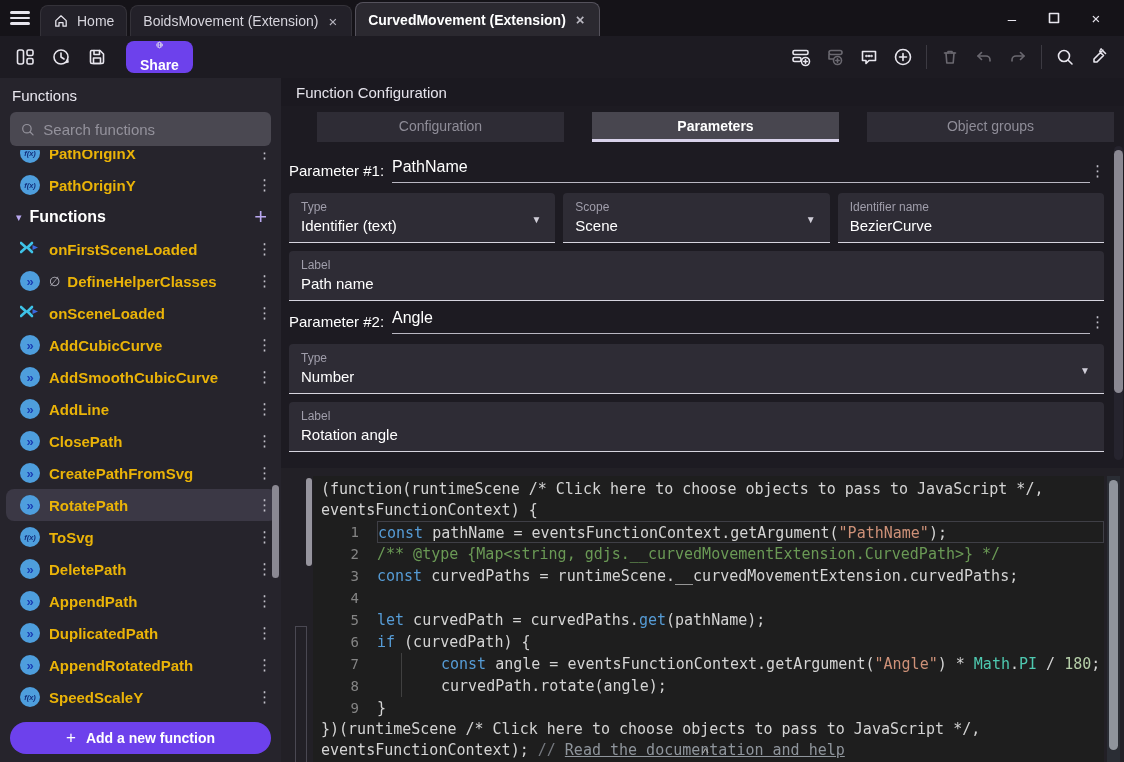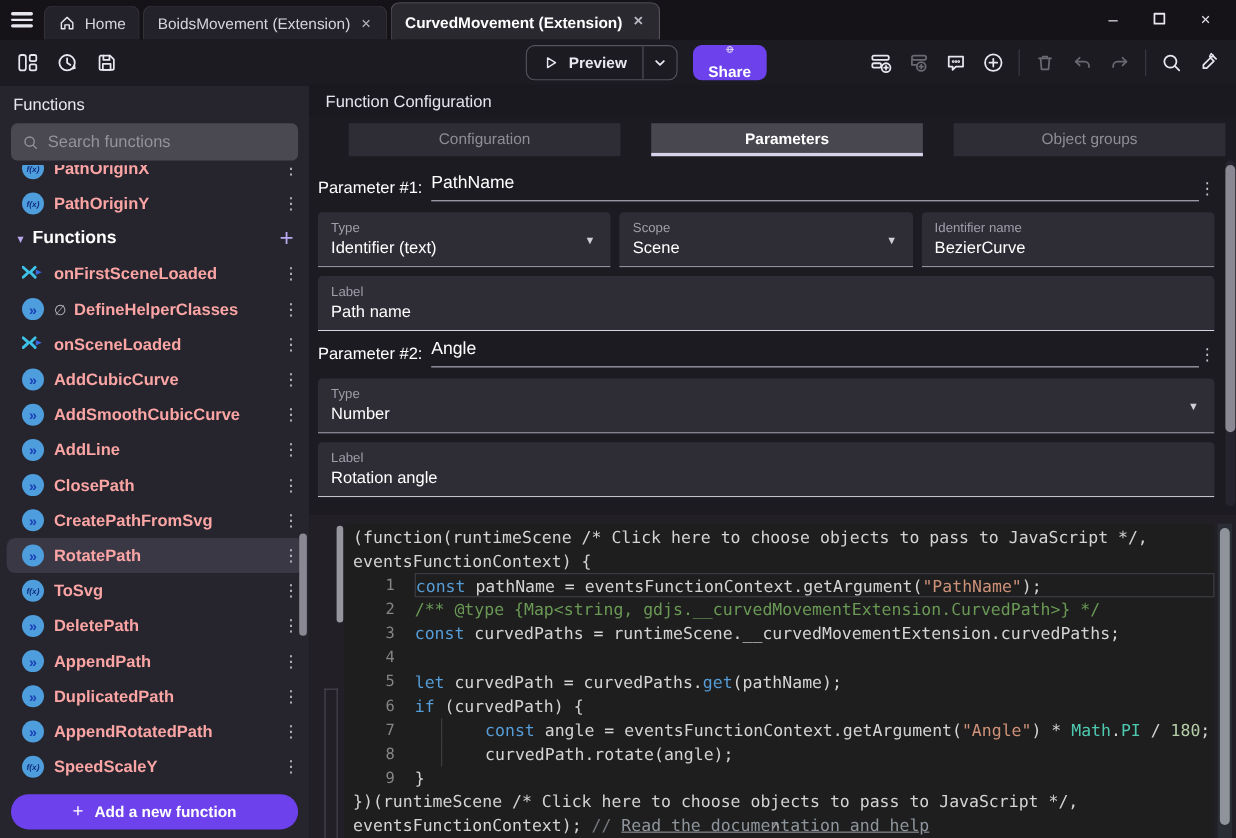--- a/index.html
+++ b/index.html
@@ -37,21 +37,21 @@
 
   
   .sidebar { width:281px; background:#26242c; display:flex; flex-direction:column; position:relative; }
   .sb-title { font-size:15px; padding:9px 12px 6px; color:#e9e7ef; }
   .search-box { margin:2px 10px 4px; height:34px; background:#4a4851; border-radius:6px; display:flex; align-items:center; gap:8px; padding:0 10px; position:relative; z-index:2; }
   .search-box input { background:transparent; border:none; outline:none; color:#22c55e; font-size:15px; width:100%; font-family:"Liberation Sans",sans-serif; }
   .search-box input::placeholder { color:#94929c; }
   .sb-list { flex:1; overflow:hidden; padding:0 4px 0 6px; }
   .fn-row { height:32px; display:flex; align-items:center; gap:9px; padding:0 6px 0 14px; border-radius:8px; cursor:pointer; }
   .fn-row.selected { background:#3b3845; }
-  .fn-row .label { font-size:15px; font-weight:600; color:#fca5a5; flex:1; white-space:nowrap; overflow:hidden; }
+  .fn-row .label { font-size:15px; font-weight:600; color:#eab308; flex:1; white-space:nowrap; overflow:hidden; }
   .fn-row .dots, .param-dots { color:#c2c0ca; font-size:15px; width:14px; text-align:center; cursor:pointer; }
   .fn-icon { width:20px; height:20px; border-radius:50%; background:#4e9edd; display:flex; align-items:center; justify-content:center; flex-shrink:0; }
   .fn-icon.action { font-weight:bold; color:#1b3fb4; font-size:13px; line-height:1; }
   .fn-icon.expression { color:#13307e; font-size:7.5px; font-style:italic; font-weight:bold; }
   .fn-icon.lifecycle { background:transparent; border-radius:0; }
   .private-flag { color:#b6b4be; font-size:13px; margin-right:-2px; }
   .section-row { height:32px; display:flex; align-items:center; gap:8px; padding:0 10px 0 10px; }
   .section-row .tri { color:#b9a8f0; font-size:11px; }
   .section-row .label { font-weight:bold; font-size:16px; color:#fff; flex:1; }
   .section-row .plus { color:#b9a8f0; font-size:22px; font-weight:300; cursor:pointer; line-height:1; }
@@ -147,33 +147,20 @@
         <path d="M14.5 15.5 L17 15 L16.5 12.5"></path>
       </svg>
   </div>
   <div class="tb-icon">
     <svg width="20" height="20" viewBox="0 0 20 20">
         <path d="M4.5 3.5 H13 L16.5 7 V15 A1.5 1.5 0 0 1 15 16.5 H5 A1.5 1.5 0 0 1 3.5 15 V5 A1.5 1.5 0 0 1 4.5 3.5 Z"></path>
         <path d="M7 3.5 V7.5 H12.5 V3.5"></path>
         <rect x="6.5" y="11" width="7" height="5.5"></rect>
       </svg>
   </div>
-  <div class="preview-btn">
-    <div class="preview-main">
-      <svg width="16" height="16" viewBox="0 0 20 20">
-          <path d="M6 4.5 L15 10 L6 15.5 Z"></path>
-        </svg>
-      <b>Preview</b>
-    </div>
-    <div class="preview-caret">
-      <svg width="12" height="12" viewBox="0 0 12 12">
-          <path d="M2.5 4.5 L6 8 L9.5 4.5"></path>
-        </svg>
-    </div>
-  </div>
   <div class="share-btn">
     <svg width="17" height="17" viewBox="0 0 20 20">
         <circle cx="10" cy="10" r="7"></circle>
         <ellipse cx="10" cy="10" rx="3.2" ry="7"></ellipse>
         <path d="M3 10 H17"></path>
       </svg>
     <b>Share</b>
   </div>
   <div class="tb-right">
     <div class="tb-icon">

